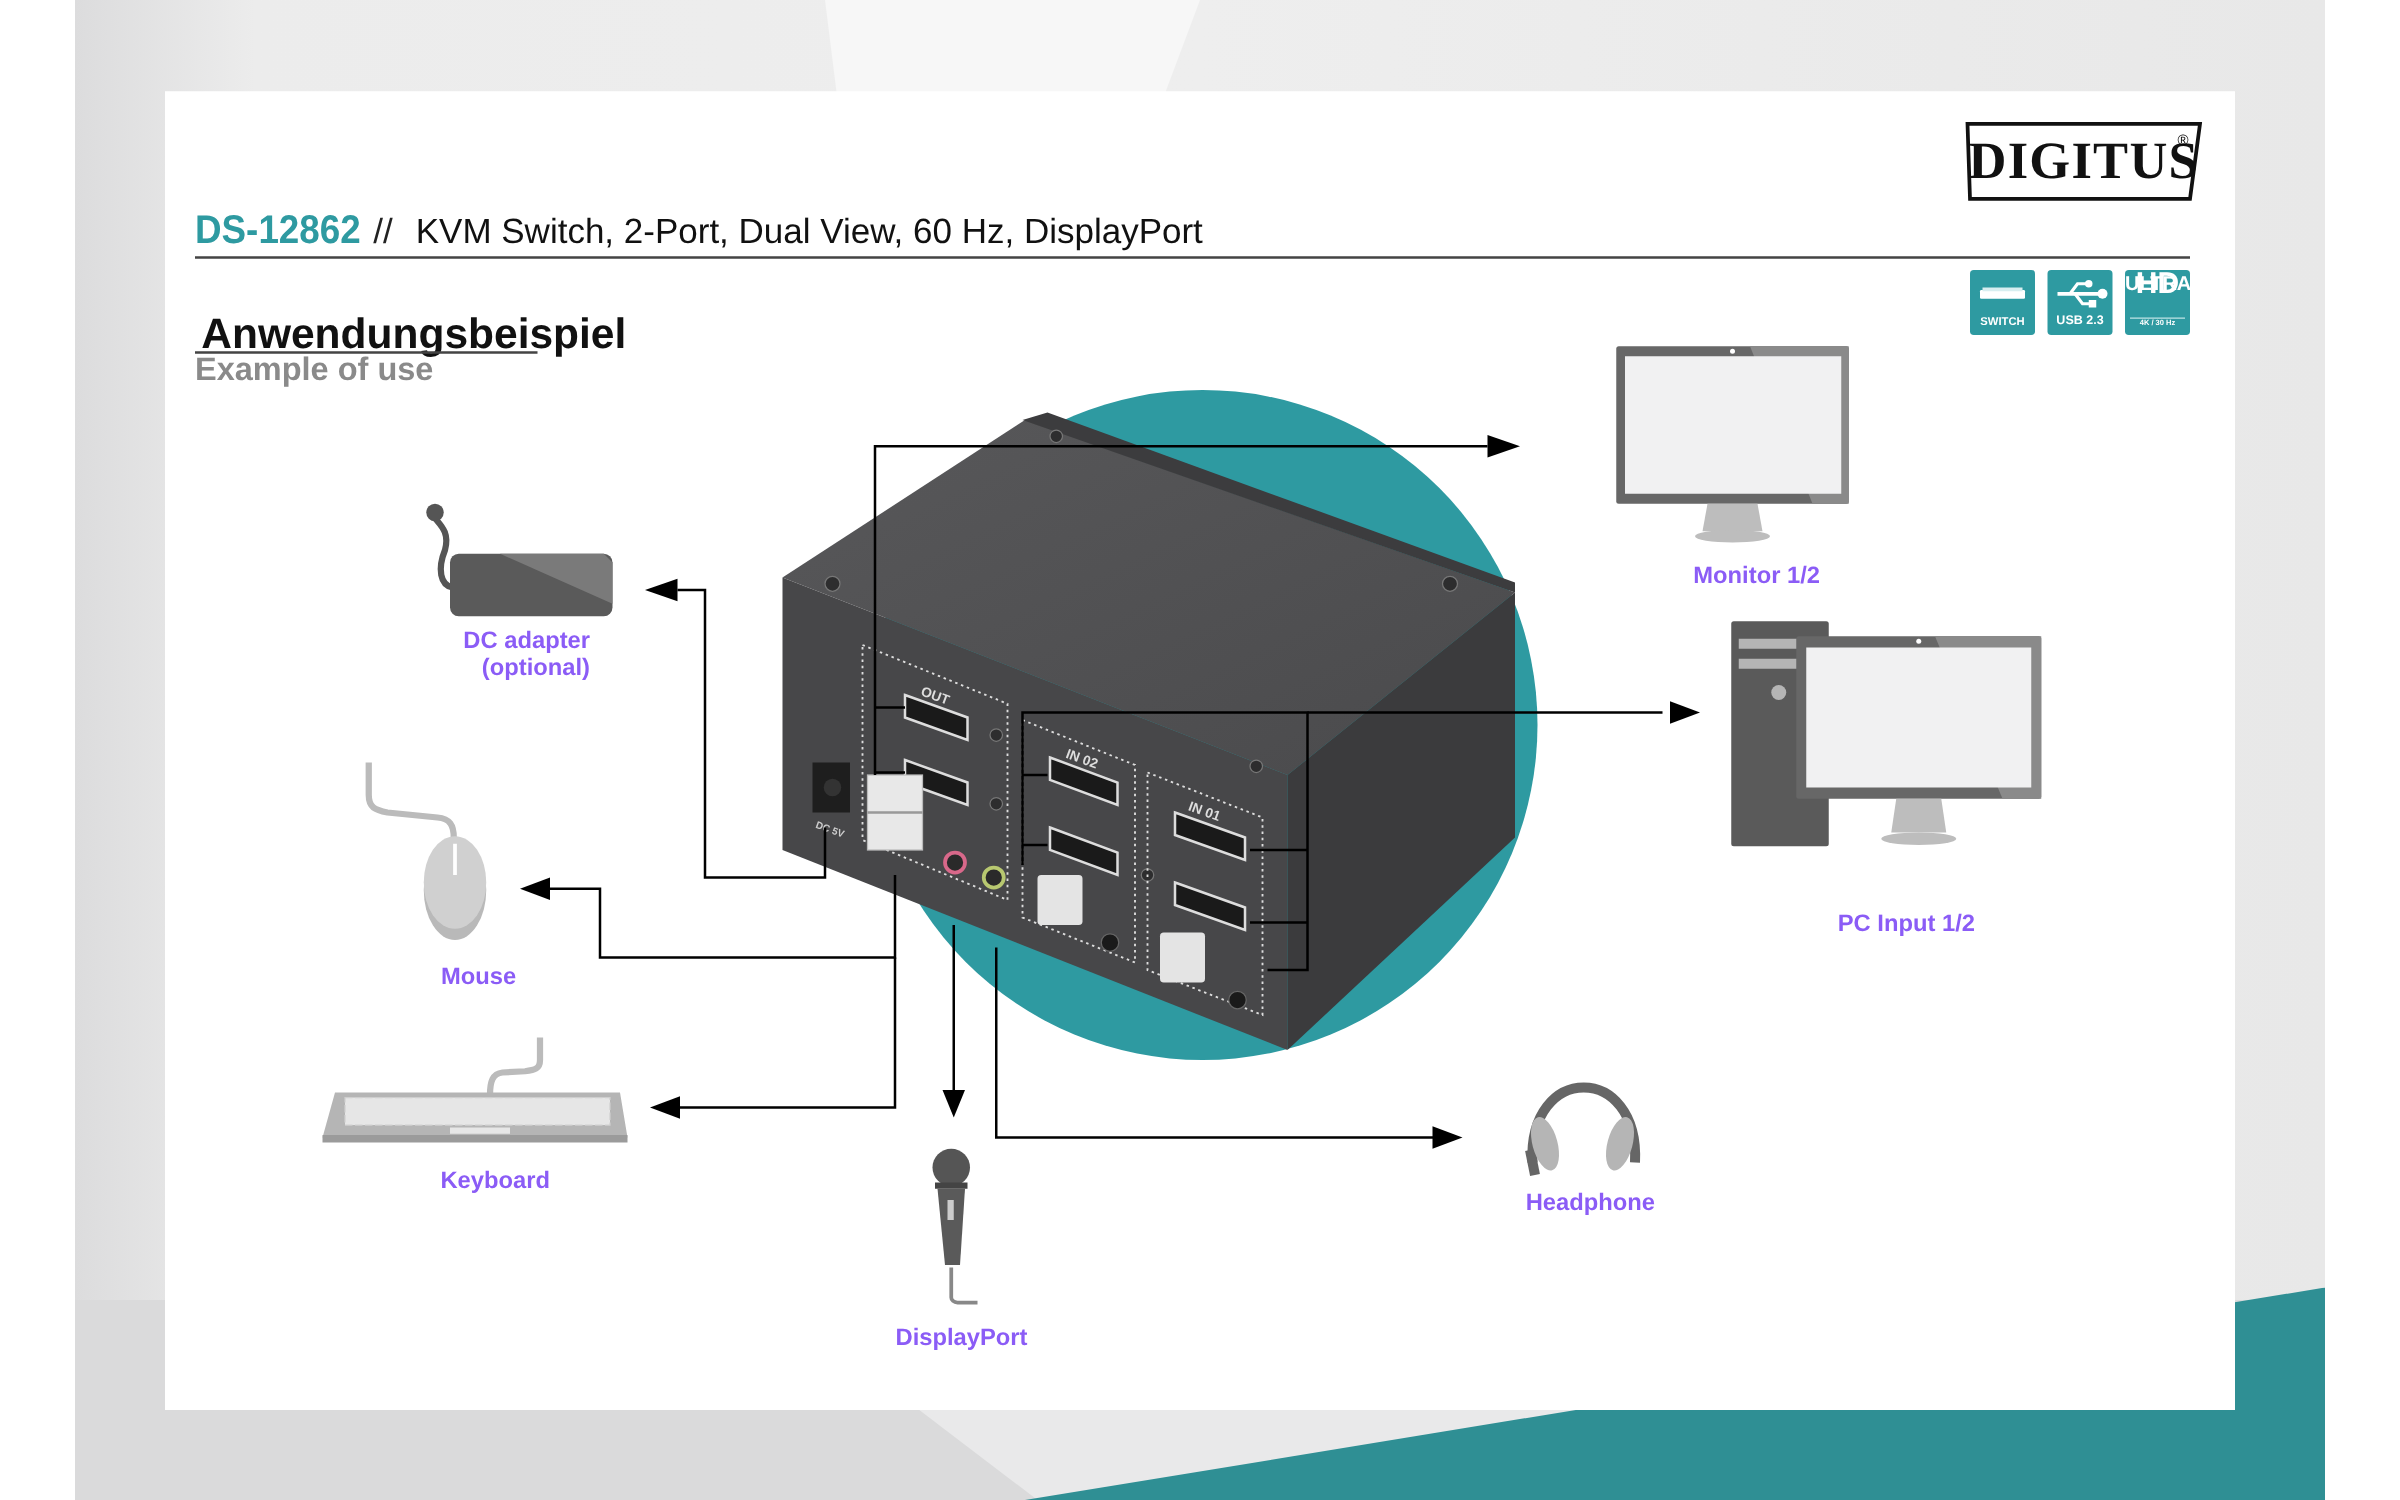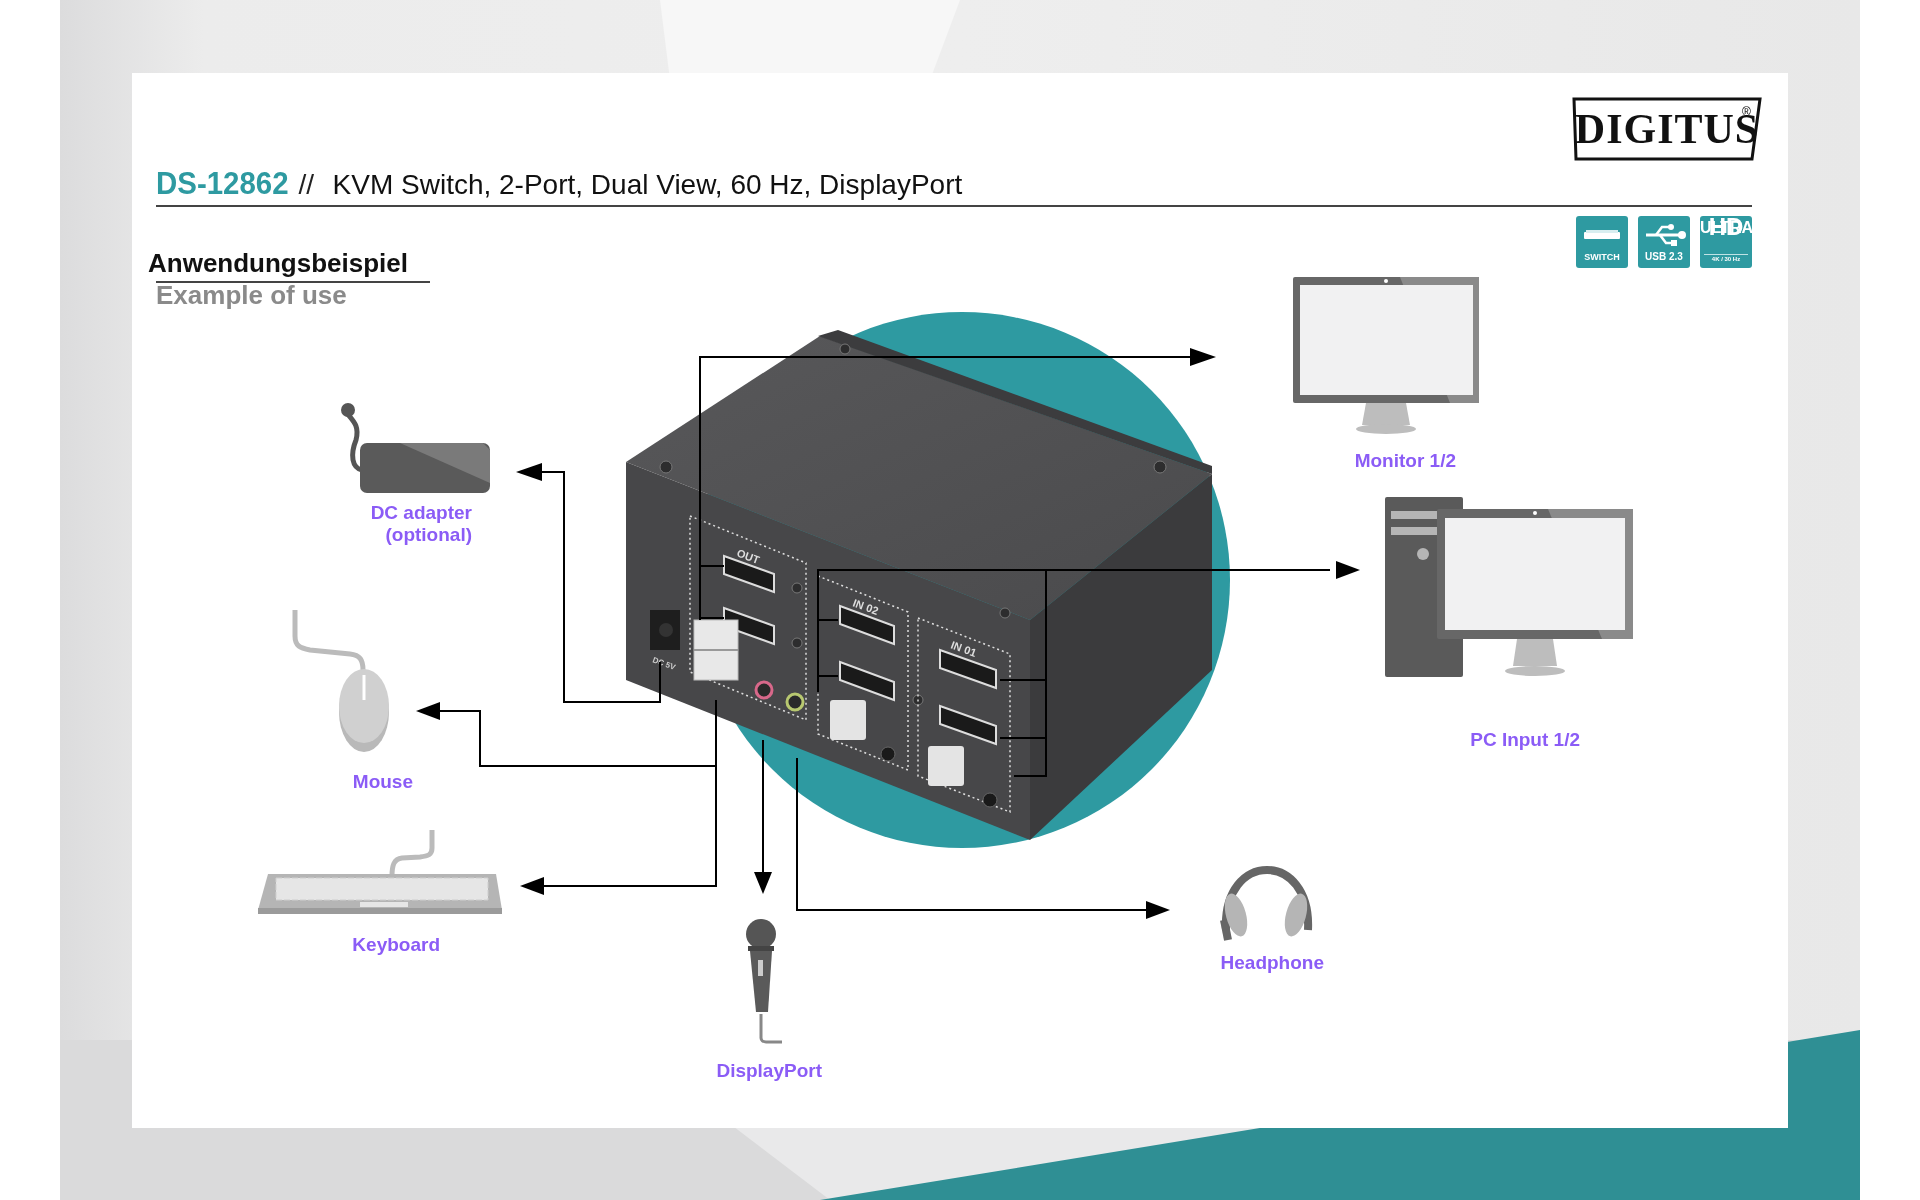--- a/index.html
+++ b/index.html
@@ -14,21 +14,21 @@
   .logo-text{position:absolute;left:0;top:0;width:190px;height:64px;display:flex;align-items:center;justify-content:center;font-family:"Liberation Serif",serif;font-size:42px;font-weight:bold;color:#111;letter-spacing:1px;}
   .reg{position:absolute;left:170px;top:8px;font-size:12px;font-family:"Liberation Sans",sans-serif;}
   .title-row{position:absolute;left:156px;top:165px;white-space:nowrap;font-family:"Liberation Sans",sans-serif;}
   .title-code{font-size:32px;font-weight:bold;color:#2e9aa1;transform:scaleX(0.92);display:inline-block;transform-origin:left;}
   .title-sep{font-size:28px;color:#222;margin-left:-6px;}
   .title-desc{font-size:28px;color:#111;margin-left:14px;}
   .title-line{position:absolute;left:156px;top:205px;width:1596px;height:2px;background:#444;}
   .badges{position:absolute;left:1576px;top:216px;display:flex;gap:10px;}
   .badge{width:52px;height:52px;background:#2e9aa1;border-radius:3px;position:relative;color:#fff;font-weight:bold;text-align:center;}
   .badge .lbl{position:absolute;left:0;right:0;bottom:6px;font-size:10px;}
-  .heading-de{position:absolute;left:148px;top:248px;font-size:26px;font-weight:bold;color:#111;}
+  .heading-de{position:absolute;left:161px;top:248px;font-size:34px;font-weight:bold;color:#111;}
   .heading-de-line{position:absolute;left:156px;top:281px;width:274px;height:2px;background:#444;}
   .heading-en{position:absolute;left:156px;top:280px;font-size:26px;font-weight:bold;color:#8a8a8a;}
   .label{position:absolute;font-size:19px;font-weight:bold;color:#8b5cf6;text-align:right;white-space:nowrap;}
   svg.diagram{position:absolute;left:0;top:0;}
 </style>
 </head>
 <body>
 
 <div class="outer">
   <div class="facet1"></div>

